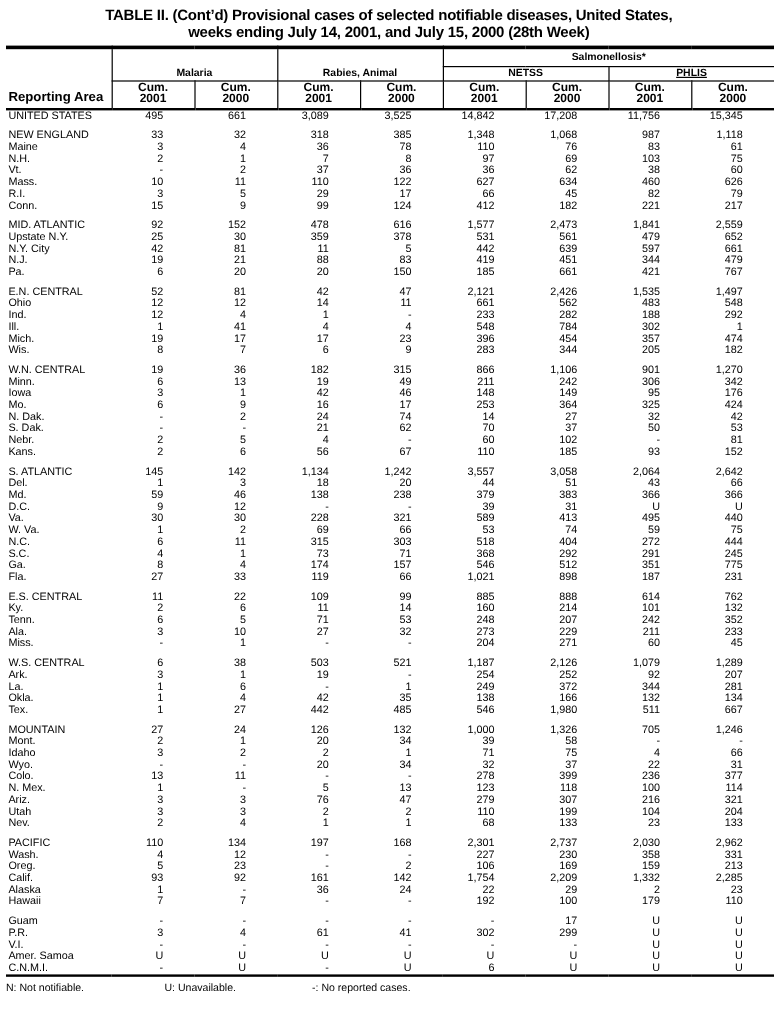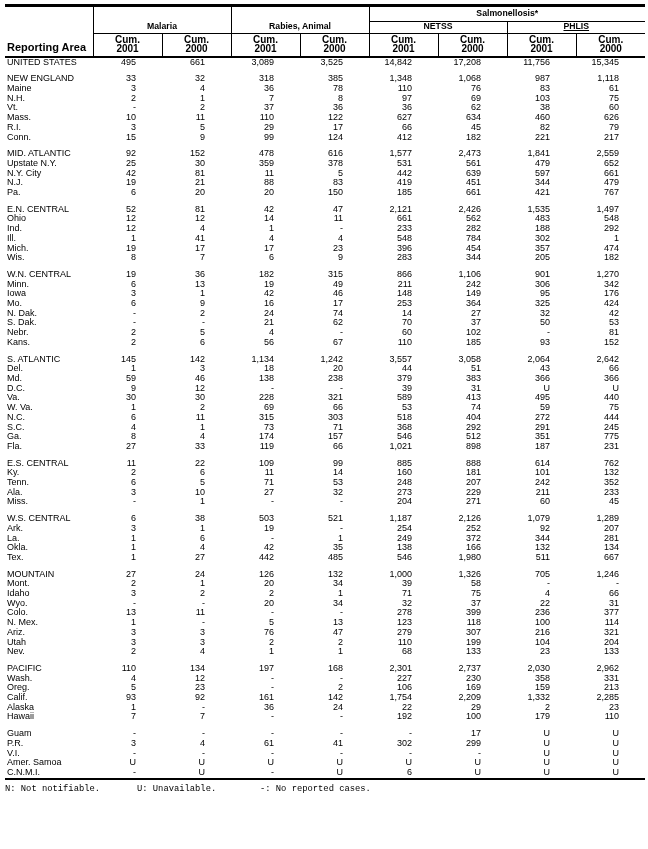--- a/index.html
+++ b/index.html
@@ -33,35 +33,39 @@
   tr.cumrow th{border-bottom:2px solid #000;padding:2px 0 2px 0;font-size:10px;line-height:8.8px;}
   tr.cumrow th.lastcol{border-right:none;}
   tbody td{
     font-size:9px;line-height:9.7px;padding:0;white-space:nowrap;
     font-weight:normal;
   }
   tbody td.area{text-align:left;padding-left:2px;}
   tbody td.num{text-align:right;padding-right:26px;}
   tbody tr.gap td{height:7px;line-height:7px;}
   .legend{
-    margin:4px 0 16px 5px;font-size:8.8px;line-height:10px;font-family:Liberation Mono, monospace;
+    margin:4px 0 16px 5px;font-size:8.8px;line-height:10px;
   }
   .legend span{display:inline-block;}
   .legend .l0{width:132px;}
   .legend .l1{width:123px;}
   .footnote{
     margin:0 5px 0 5px;font-size:8.8px;line-height:10px;
     padding-left:11px;text-indent:-7px;
   }
 </style>
 </head>
 <body>
 
 <div class="page">
 
+  <div class="title">
+    <div>TABLE II. (Cont’d) Provisional cases of selected notifiable diseases, United States,</div>
+    <div>weeks ending July 14, 2001, and July 15, 2000 (28th Week)</div>
+  </div>
 
   <table class="main">
     <colgroup>
       <col class="c-area">
       <col class="c-num">
         <col class="c-num">
         <col class="c-num">
         <col class="c-num">
       <col class="c-num">
         <col class="c-num">
@@ -551,21 +555,21 @@
           <td class="num">614</td>
           <td class="num">762</td>
         </tr>
         <tr>
           <td class="area">Ky.</td>
           <td class="num">2</td>
           <td class="num">6</td>
           <td class="num">11</td>
           <td class="num">14</td>
           <td class="num">160</td>
-          <td class="num">181</td>
+          <td class="num">214</td>
           <td class="num">101</td>
           <td class="num">132</td>
         </tr>
         <tr>
           <td class="area">Tenn.</td>
           <td class="num">6</td>
           <td class="num">5</td>
           <td class="num">71</td>
           <td class="num">53</td>
           <td class="num">248</td>

